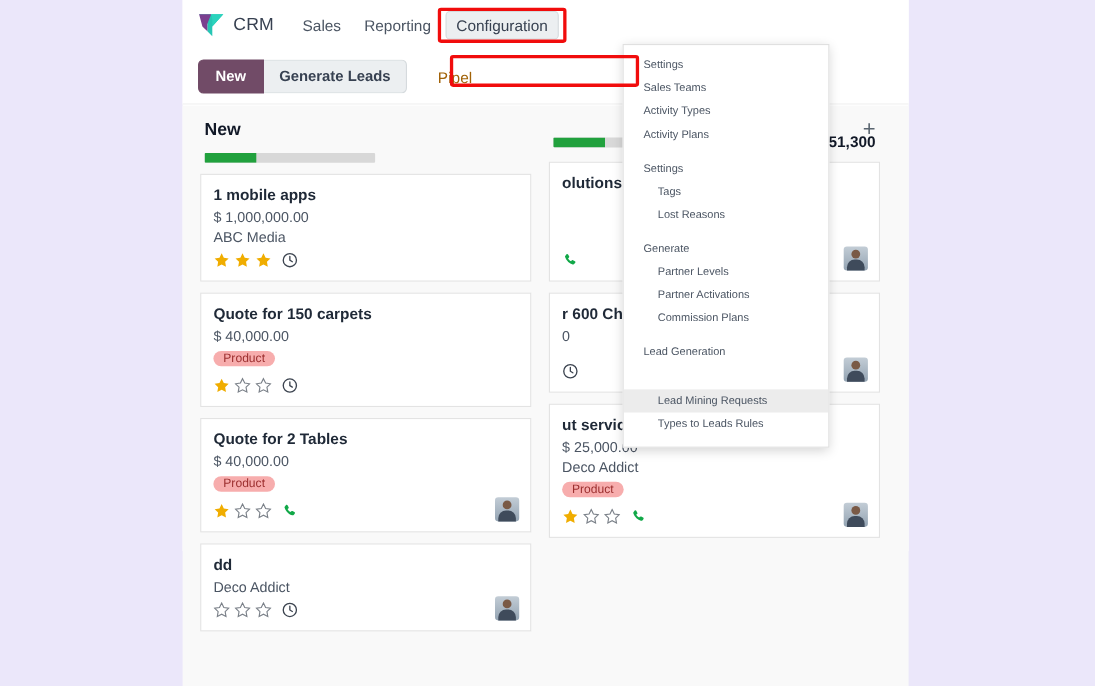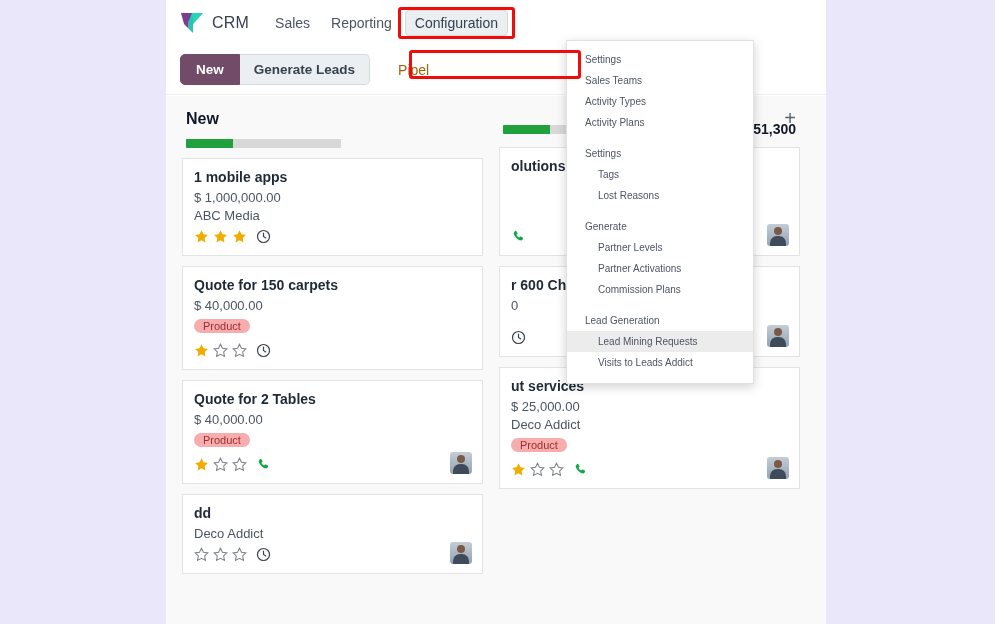--- a/index.html
+++ b/index.html
@@ -135,21 +135,21 @@
     box-shadow:0 3px 10px rgba(0,0,0,.18);
     padding:8px 0 10px 0;
     z-index:40;
   }
   .mi {
     font-size:10px; color:#4b5563;
     padding:5px 0 5px 18px; white-space:nowrap;
   }
   .mi.child { padding-left:31px; }
   .mi.group { color:#4b5563; margin-top:10px; }
-  .mi.hl { background:#ececec; }
+  .mi.hl { background:#ececec;margin-top:23px; }
 
   
   .redbox {
     position:absolute; border:3px solid #f10c0c;
     border-radius:3px; z-index:60; pointer-events:none;
   }
 </style>
 </head>
 <body>
 
@@ -359,20 +359,20 @@
       <div class="mi">Activity Plans</div>
       <div class="mi group">Settings</div>
       <div class="mi child">Tags</div>
       <div class="mi child">Lost Reasons</div>
       <div class="mi group">Generate</div>
       <div class="mi child">Partner Levels</div>
       <div class="mi child">Partner Activations</div>
       <div class="mi child">Commission Plans</div>
       <div class="mi group">Lead Generation</div>
       <div class="mi child hl">Lead Mining Requests</div>
-      <div class="mi child">Visits to Leads Addict</div>
+      <div class="mi child">Types to Leads Rules</div>
     </div>
   </div>
 
   <div class="redbox" style="left:398px; top:7px; width:117px; height:32px;"></div>
   <div class="redbox" style="left:409px; top:50px; width:172px; height:29px;"></div>
 
 </div>
 
 </body></html>

